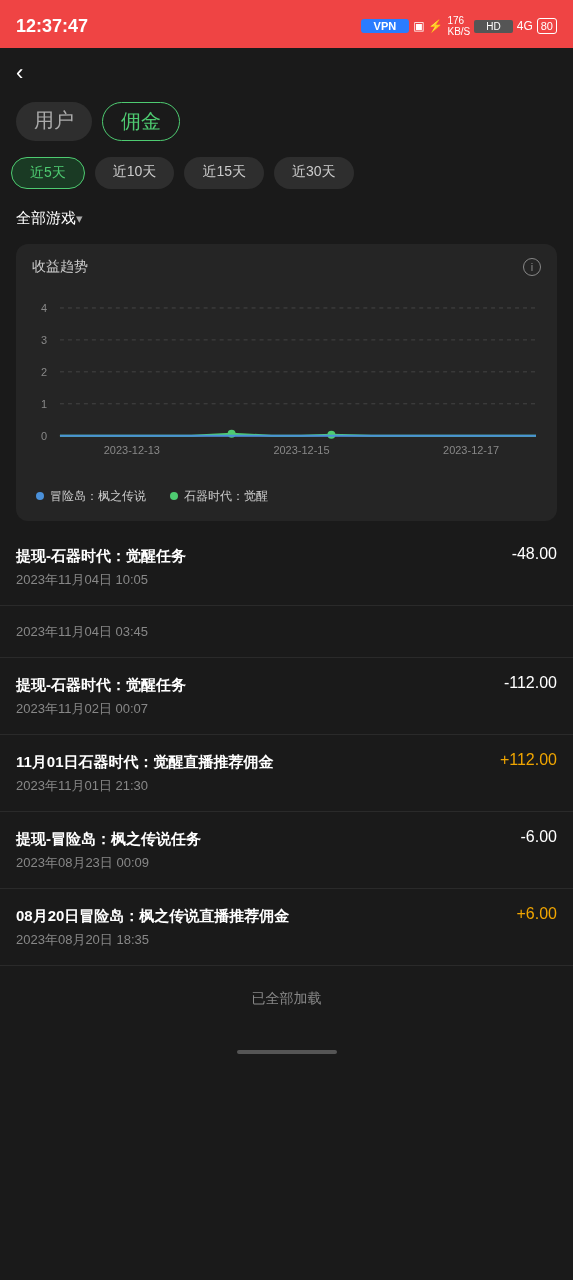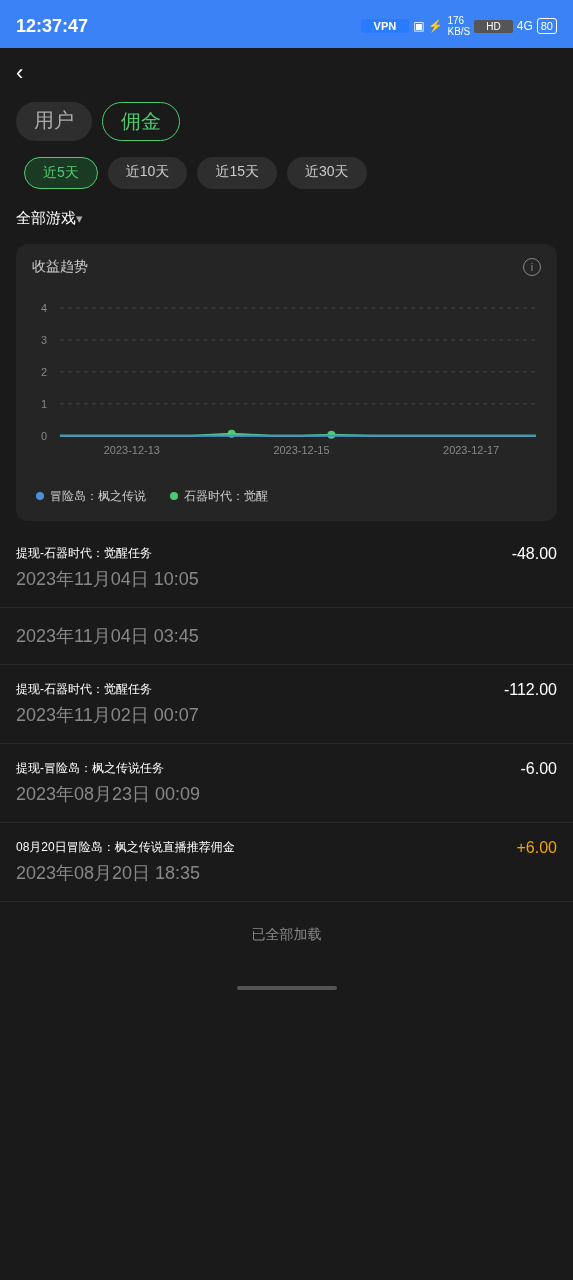--- a/index.html
+++ b/index.html
@@ -8,21 +8,21 @@
       background: #1a1a1a;
       color: #fff;
       font-family: -apple-system, 'PingFang SC', 'Helvetica Neue', sans-serif;
       width: 573px;
       min-height: 1280px;
       overflow-x: hidden;
     }
 
     
     .status-bar {
-      background: #3b82f6;
+      background: #ef4444;
       display: flex;
       justify-content: space-between;
       align-items: center;
       padding: 8px 16px 4px;
       height: 48px;
     }
     .status-time {
       font-size: 18px;
       font-weight: 600;
       color: #fff;
@@ -84,21 +84,21 @@
     .tab-item.active {
       background: transparent;
       color: #4ecb71;
       border: 1.5px solid #4ecb71;
     }
 
     
     .period-row {
       display: flex;
       gap: 10px;
-      padding: 4px 24px 12px;
+      padding: 4px 11px 12px;
       background: #1a1a1a;
     }
     .period-item {
       padding: 6px 18px;
       border-radius: 20px;
       font-size: 14px;
       cursor: pointer;
       background: #2e2e2e;
       color: #ccc;
     }
@@ -183,35 +183,36 @@
       padding: 16px 16px;
       border-bottom: 1px solid #2a2a2a;
     }
     .tx-top {
       display: flex;
       justify-content: space-between;
       align-items: flex-start;
       margin-bottom: 4px;
     }
     .tx-title {
-      font-size: 12px;
+      font-size: 15px;
       color: #fff;
       flex: 1;
       line-height: 1.4;
+      font-weight: bold;
     }
     .tx-amount {
       font-size: 16px;
       font-weight: 500;
       margin-left: 12px;
       white-space: nowrap;
     }
     .tx-amount.negative { color: #fff; }
     .tx-amount.positive { color: #f0a500; }
     .tx-date {
-      font-size: 18px;
+      font-size: 13px;
       color: #888;
     }
 
     
     .load-more {
       text-align: center;
       padding: 24px 16px;
       color: #888;
       font-size: 14px;
     }
@@ -346,20 +347,27 @@
   </div>
 
   <div class="tx-item">
     <div class="tx-top">
       <span class="tx-title">提现-石器时代：觉醒任务</span>
       <span class="tx-amount negative">-112.00</span>
     </div>
     <span class="tx-date">2023年11月02日 00:07</span>
   </div>
 
+  <div class="tx-item">
+    <div class="tx-top">
+      <span class="tx-title">11月01日石器时代：觉醒直播推荐佣金</span>
+      <span class="tx-amount positive">+112.00</span>
+    </div>
+    <span class="tx-date">2023年11月01日 21:30</span>
+  </div>
 
   <div class="tx-item">
     <div class="tx-top">
       <span class="tx-title">提现-冒险岛：枫之传说任务</span>
       <span class="tx-amount negative">-6.00</span>
     </div>
     <span class="tx-date">2023年08月23日 00:09</span>
   </div>
 
   <div class="tx-item">

